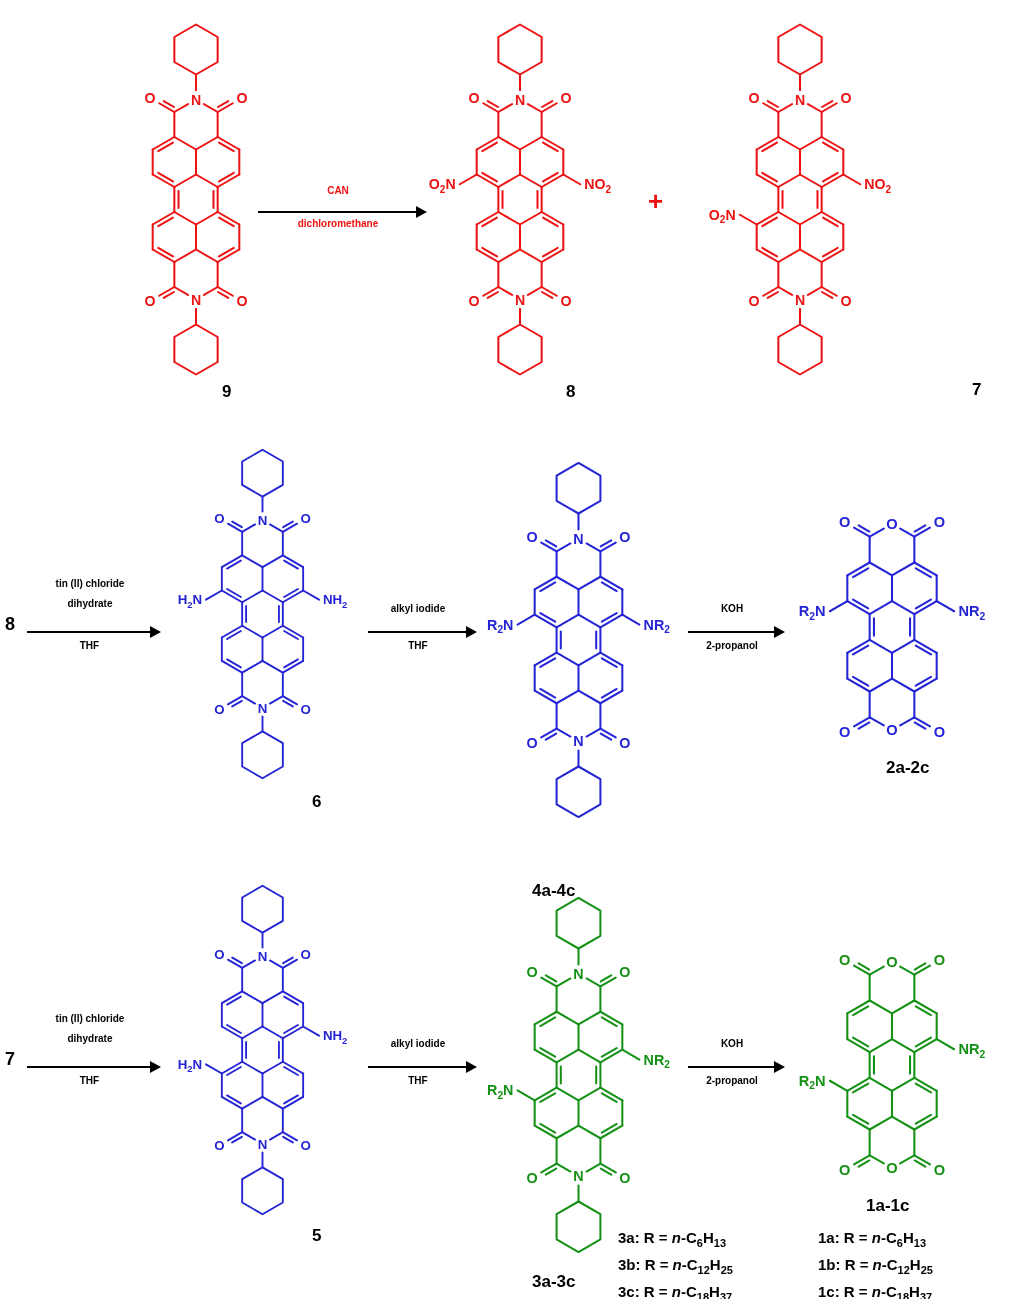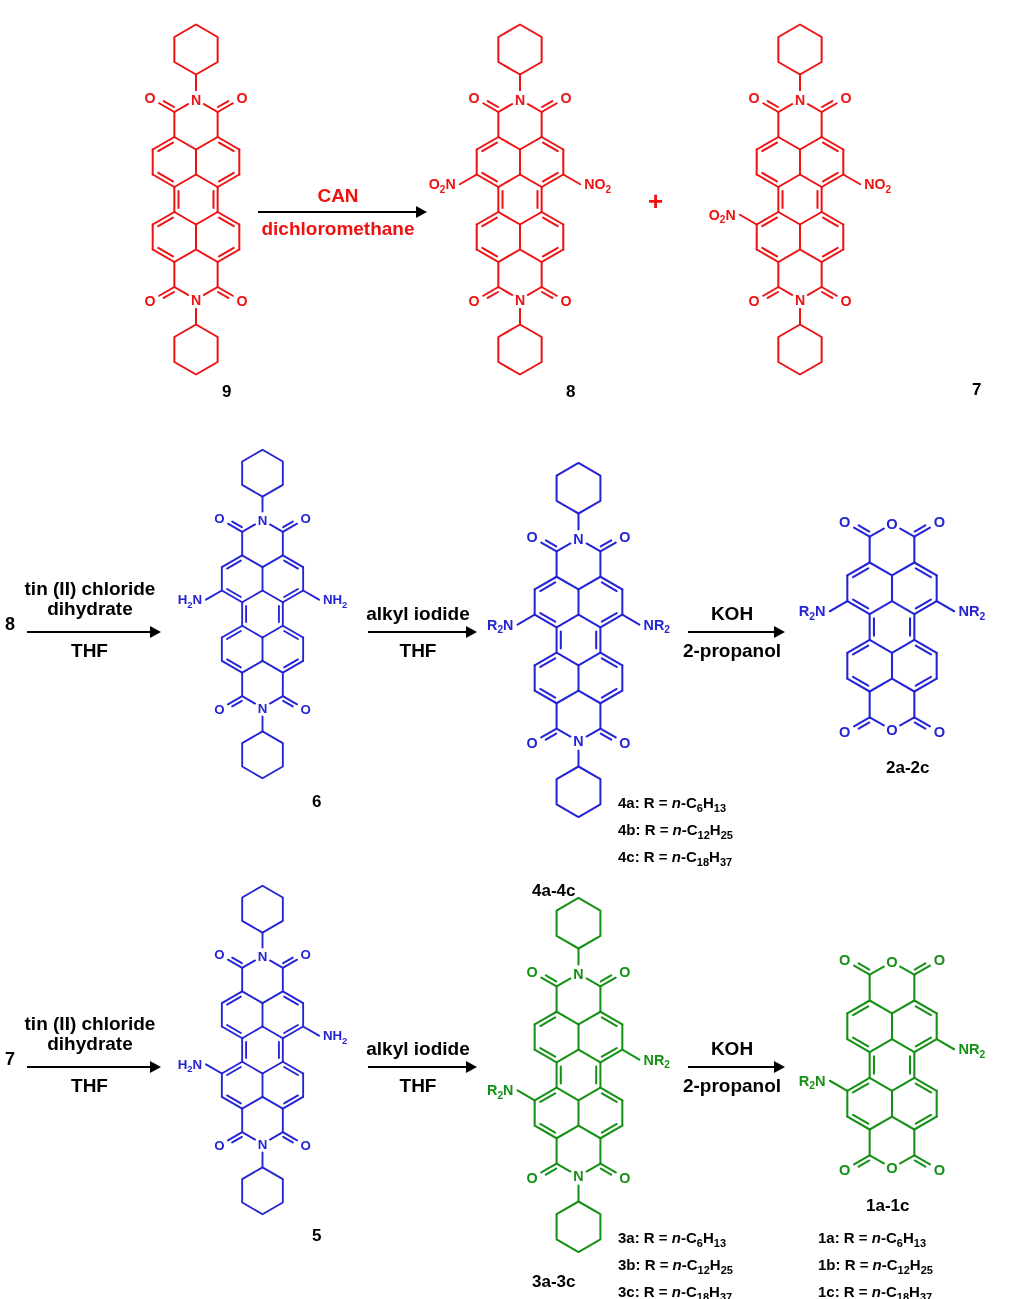--- a/index.html
+++ b/index.html
@@ -1,19 +1,19 @@
 <!DOCTYPE html>
 <html style="--c-red: #ee1111; --c-blue: #2424d6; --c-green: #149114; --c-black: #000000;"><head>
 <meta charset="utf-8">
 <style>
   html,body{margin:0;padding:0;background:#fff;}
   .canvas{position:relative;width:1024px;height:1299px;background:#fff;overflow:hidden;
           font-family:"Liberation Sans",sans-serif;}
   .mount{position:absolute;}
-  .cond{position:absolute;text-align:center;font-weight:bold;font-size:19px;color:#000;white-space:nowrap;}
+  .cond{position:absolute;text-align:center;font-weight:bold;font-size:10px;color:#000;white-space:nowrap;}
   .cond.red{color:var(--c-red);}
   .arrow{position:absolute;height:2px;background:#000;}
   .arrow::after{content:"";position:absolute;right:-9px;top:-5px;width:0;height:0;
       border-left:11px solid #000;border-top:6px solid transparent;border-bottom:6px solid transparent;}
   .plus{position:absolute;font-weight:bold;font-size:26px;color:var(--c-red);}
   .cmpd{position:absolute;font-weight:bold;font-size:17px;color:#000;white-space:nowrap;}
   .rlist{position:absolute;font-weight:bold;font-size:15px;color:#000;line-height:22px;white-space:nowrap;}
   .rlist sub{font-size:11px;}
   .reactant{position:absolute;font-weight:bold;font-size:18px;color:#000;}
 </style>
@@ -624,25 +624,20 @@
   <div class="arrow" style="left:368px;top:631px;width:100px"></div>
   <div class="cond" style="left:368px;top:640px;width:100px">THF</div>
 
   <div class="cond" style="left:663px;top:603px;width:138px">KOH</div>
   <div class="arrow" style="left:688px;top:631px;width:88px"></div>
   <div class="cond" style="left:663px;top:640px;width:138px">2-propanol</div>
 
   <div class="cmpd" style="left:312px;top:792px">6</div>
   <div class="cmpd" style="left:532px;top:881px">4a-4c</div>
   <div class="cmpd" style="left:886px;top:758px">2a-2c</div>
-  <div class="rlist" style="left:618px;top:792px">
-      <div class="rline">4a: R = <i>n</i>-C<sub>6</sub>H<sub>1</sub><sub>3</sub></div>
-      <div class="rline">4b: R = <i>n</i>-C<sub>1</sub><sub>2</sub>H<sub>2</sub><sub>5</sub></div>
-      <div class="rline">4c: R = <i>n</i>-C<sub>1</sub><sub>8</sub>H<sub>3</sub><sub>7</sub></div>
-    </div>
 
   <div class="reactant" style="left:5px;top:1049px">7</div>
   <div class="cond" style="left:5px;top:1013px;width:170px">tin (II) chloride</div>
   <div class="cond" style="left:5px;top:1033px;width:170px">dihydrate</div>
   <div class="arrow" style="left:27px;top:1066px;width:125px"></div>
   <div class="cond" style="left:27px;top:1075px;width:125px">THF</div>
 
   <div class="cond" style="left:343px;top:1038px;width:150px">alkyl iodide</div>
   <div class="arrow" style="left:368px;top:1066px;width:100px"></div>
   <div class="cond" style="left:368px;top:1075px;width:100px">THF</div>

